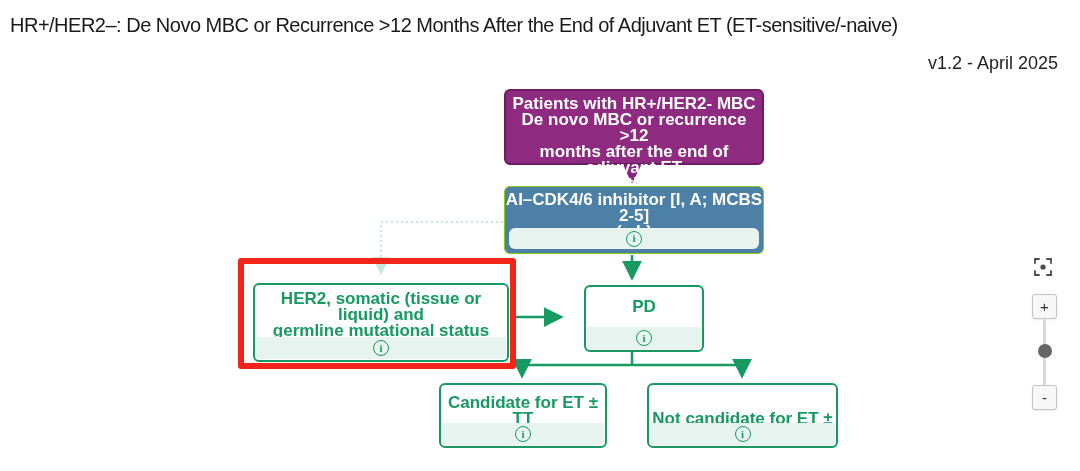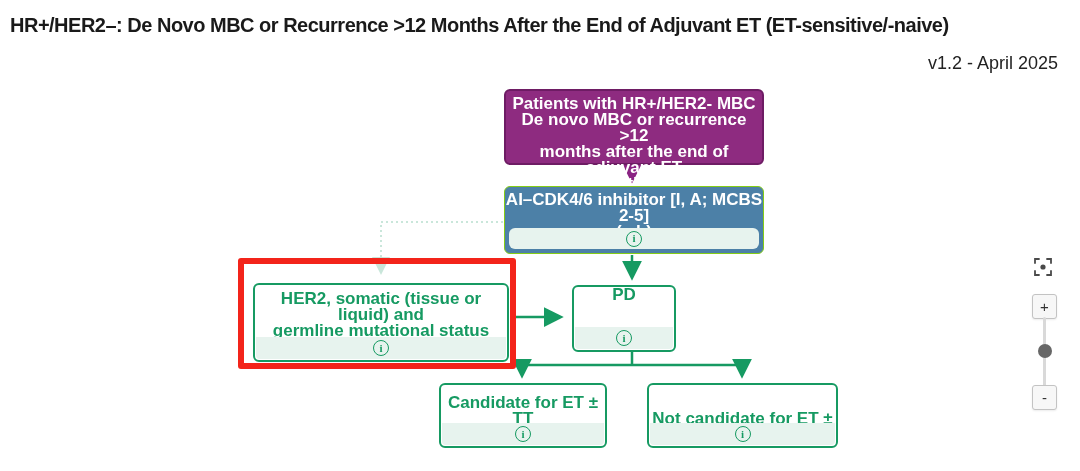--- a/index.html
+++ b/index.html
@@ -10,21 +10,21 @@
     width: 1080px;
     height: 471px;
     background: #ffffff;
     overflow: hidden;
   }
   .page-title {
     position: absolute;
     left: 10px; top: 14px;
     width: 980px;
     font-size: 20px;
-    font-weight: bold;
+    font-weight: normal;
     color: #1a1a1a;
     letter-spacing: -0.5px;
     white-space: nowrap;
   }
   .version-label {
     position: absolute;
     right: 22px; top: 53px;
     font-size: 18px;
     color: #222222;
   }
@@ -191,21 +191,21 @@
   <div class="highlight-rect"></div>
 
   <div class="node green" style="left:253px; top:283px; width:256px; height:79px;">
     <div class="node-label">HER2, somatic (tissue or liquid) and
 germline mutational status testing</div>
     <div class="info-bar flush">
       <span class="info-icon">i</span>
     </div>
   </div>
 
-  <div class="node green" style="left:572px; top:285px; width:104px; height:67px; padding-top:0;">
+  <div class="node green" style="left:584px; top:285px; width:120px; height:67px; padding-top:12px;">
     <div class="node-label">PD</div>
     <div class="info-bar flush">
       <span class="info-icon">i</span>
     </div>
   </div>
 
   <div class="node green" style="left:439px; top:383px; width:168px; height:65px; padding-top:10px;">
     <div class="node-label">Candidate for ET ± TT</div>
     <div class="info-bar flush">
       <span class="info-icon">i</span>

